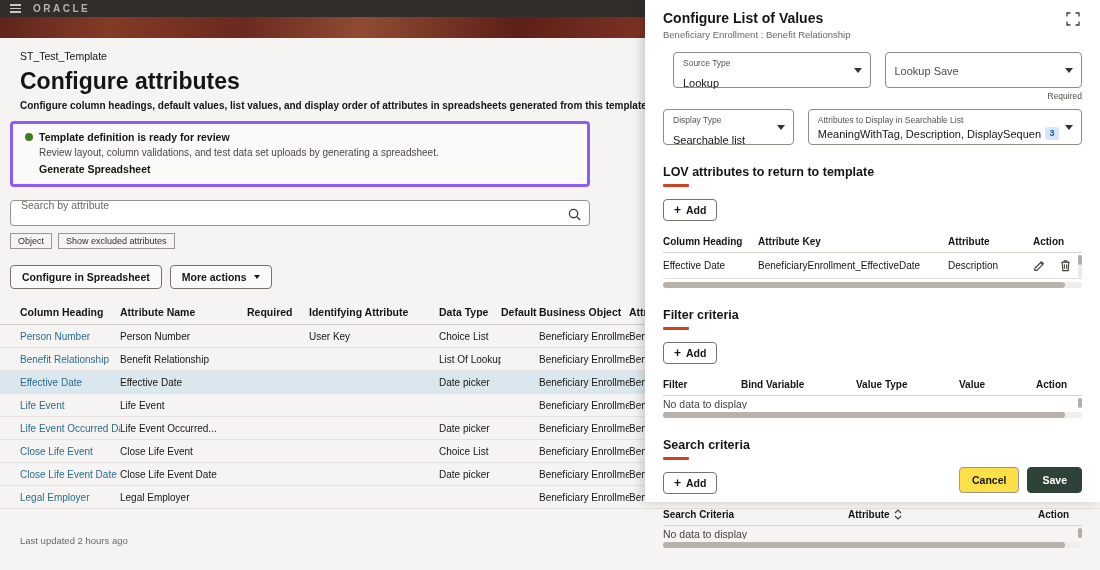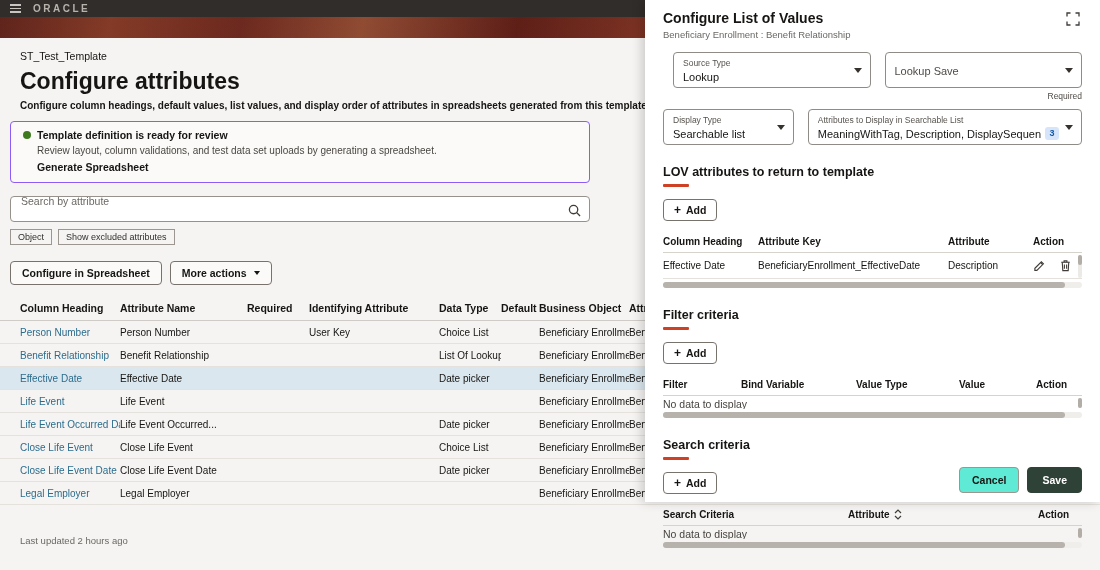--- a/index.html
+++ b/index.html
@@ -26,21 +26,21 @@
       linear-gradient(rgba(35,8,4,.18), rgba(35,8,4,.18)),
       linear-gradient(100deg,#6d2a21 0%,#99462f 10%,#7c3024 22%,#a85a3d 33%,#6b241c 47%,#933f2c 60%,#5c1e17 74%,#8a3a29 88%,#702a1f 100%);
   }
   
   .left { position: absolute; top: 38px; left: 0; width: 928px; bottom: 0; }
   .template-name { margin: 12px 0 0 20px; font-size: 10.5px; }
   .page-title { margin: 6px 0 0 20px; font-size: 23px; font-weight: 600; }
   .page-desc { margin: 5px 0 0 20px; font-size: 10px; font-weight: 600; white-space: nowrap; }
   .notice {
     margin: 10px 0 0 10px; width: 580px;
-    background: #fbfaf8; border: 1px solid #8b5cf6; border-radius: 4px;
+    background: #fbfaf8; border: 3px solid #8b5cf6; border-radius: 4px;
     padding: 7px 12px;
   }
   .notice-title { display: flex; align-items: center; gap: 6px; font-size: 10.5px; font-weight: bold; }
   .notice-dot { width: 8px; height: 8px; border-radius: 50%; background: #3f7a1f; flex: 0 0 auto; }
   .notice-body { margin: 4px 0 0 14px; font-size: 10px; color: #4a4743; }
   .notice-link { margin: 5px 0 0 14px; font-size: 10.5px; font-weight: bold; color: #161513; cursor: pointer; display: inline-block; }
   .searchbox {
     position: relative; margin: 13px 0 0 10px; width: 580px; height: 26px;
     background: #fff; border: 1px solid #96918b; border-radius: 4px;
     display: flex; align-items: center; padding: 0 28px 16px 10px;
@@ -95,21 +95,21 @@
   .expand-btn { cursor: pointer; padding: 2px; }
   .form-row { display: grid; grid-template-columns: 1fr 1fr; column-gap: 14px; }
   .form-row.first { margin-top: 12px; padding-left: 10px; }
   .form-row.second { margin-top: 8px; }
   .select-box {
     position: relative; height: 36px; background: #fff;
     border: 1px solid #8f8b86; border-radius: 4px;
     padding: 5px 22px 4px 9px; cursor: pointer;
   }
   .select-box .lbl { font-size: 8.5px; color: #57534e; white-space: nowrap; overflow: hidden; }
-  .select-box .val { font-size: 11px; color: #161513; margin-top: 3px; white-space: nowrap; overflow: hidden; }
+  .select-box .val { font-size: 11px; color: #161513; margin-top: 9px; white-space: nowrap; overflow: hidden; }
   .select-box.empty { display: flex; align-items: center; }
   .lbl-center { font-size: 11px; color: #4f4b47; }
   .chev {
     position: absolute; right: 8px; top: 50%; transform: translateY(-40%);
     width: 0; height: 0;
     border-left: 4px solid transparent; border-right: 4px solid transparent;
     border-top: 5px solid #35322e;
   }
   .required-note { font-size: 8.5px; color: #4f4b47; text-align: right; margin-top: 3px; }
   .val-row { display: flex; align-items: center; gap: 4px; margin-top: 2px; }
@@ -142,21 +142,21 @@
   .action-cell { display: flex; gap: 13px; align-items: center; }
   .icon-btn { cursor: pointer; display: inline-flex; }
   .rt-empty { height: 13px; overflow: hidden; font-size: 10.5px; color: #474440; padding-top: 2px; }
   .hscroll { position: relative; height: 6px; background: #f0eeeb; border-radius: 3px; margin-top: 3px; cursor: pointer; }
   .hthumb { position: absolute; left: 0; top: 0; height: 6px; width: 96%; background: #b7b2ab; border-radius: 3px; }
   .vscroll { position: absolute; right: 0; top: 24px; bottom: 1px; width: 4px; background: #eceae7; border-radius: 2px; cursor: pointer; }
   .vthumb { width: 4px; height: 10px; background: #b2ada6; border-radius: 2px; }
   .panel-footer { position: absolute; bottom: 9px; right: 18px; display: flex; gap: 8px; }
   .btn-cancel {
     font-family: "Liberation Sans", sans-serif;
-    background: #5eead4; border: 1px solid #9b968f; border-radius: 4px;
+    background: #fde047; border: 1px solid #9b968f; border-radius: 4px;
     font-size: 10.5px; font-weight: bold; color: #161513; padding: 6px 12px; cursor: pointer;
   }
   .btn-save {
     font-family: "Liberation Sans", sans-serif;
     background: #2f4237; border: 1px solid #2f4237; border-radius: 4px;
     font-size: 10.5px; font-weight: bold; color: #fff; padding: 6px 14px; cursor: pointer;
   }
 </style>
 </head>
 <body>

